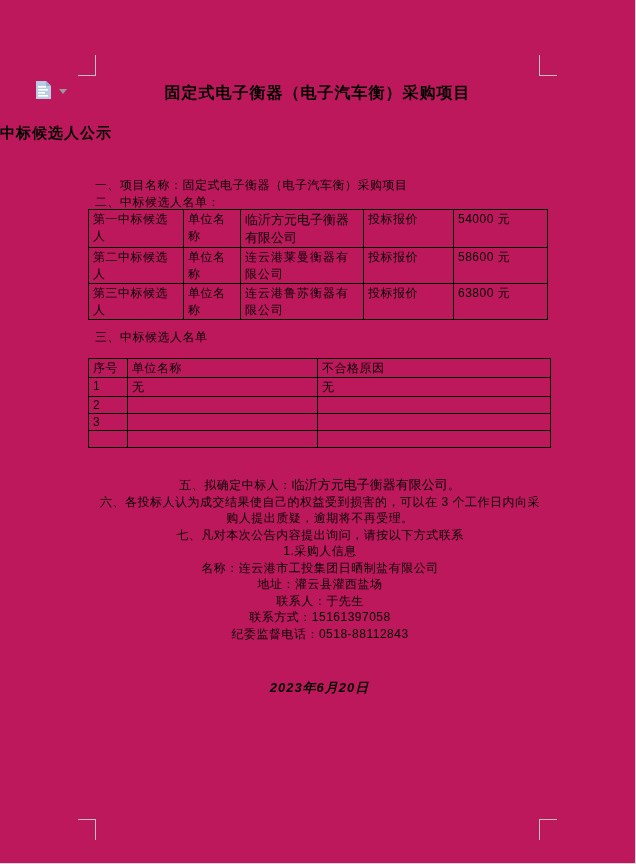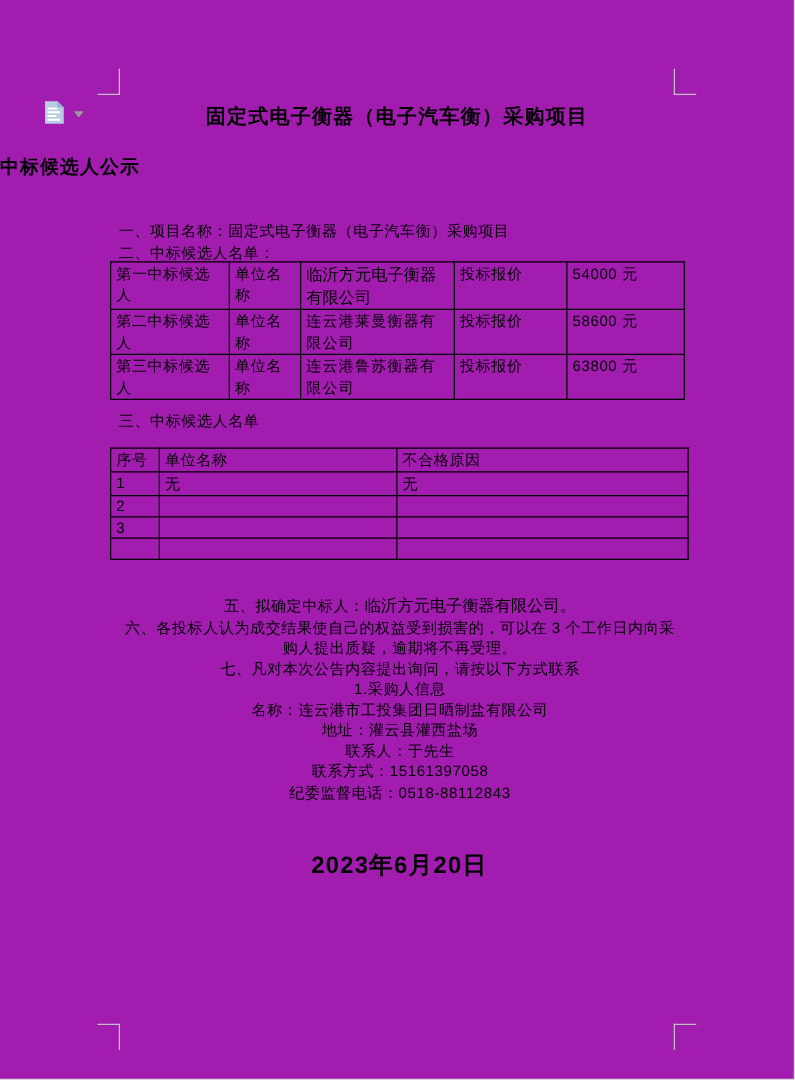--- a/index.html
+++ b/index.html
@@ -1,19 +1,19 @@
 <!DOCTYPE html>
 <html><head>
 <meta charset="utf-8">
 <style>
   html,body{margin:0;padding:0;background:#ffffff;}
   .page{
     position:relative;
     width:636px;height:864px;
-    background:#a21caf;
+    background:#be185d;
     box-sizing:border-box;
     border-right:1px solid #d9d9d9;
     border-bottom:1px solid #d9d9d9;
     font-family:"Liberation Sans","DejaVu Sans",sans-serif;
     color:#000;
     overflow:hidden;
   }
   
   .crop{position:absolute;width:17px;height:20px;}
   .crop.tl{left:78px;top:55px;border-right:1px solid #bfbfbf;border-bottom:1px solid #bfbfbf;}
@@ -44,21 +44,21 @@
   .tbl-candidates .company{font-size:13px;letter-spacing:0;}
   .tbl-candidates tr.alt .company{font-size:12px;letter-spacing:1px;}
   .tbl-invalid{position:absolute;left:88px;top:358px;width:462px;}
   .tbl-invalid tr{height:17px;}
 
   .notes{position:absolute;left:95px;top:477px;width:450px;font-size:12px;line-height:16.5px;letter-spacing:0.5px;}
   .notes p{margin:0;text-align:center;}
   .winner-company{font-size:13px;letter-spacing:0;}
 
   .doc-date{position:absolute;left:4px;right:0;top:679px;text-align:center;
-    font-size:19px;font-weight:bold;letter-spacing:1px;}
+    font-size:13px;font-weight:bold;letter-spacing:1px;font-style:italic;}
 </style>
 </head>
 <body>
 
 <div class="page">
 
   <div class="crop tl"></div>
   <div class="crop tr"></div>
   <div class="crop bl"></div>
   <div class="crop br"></div>

